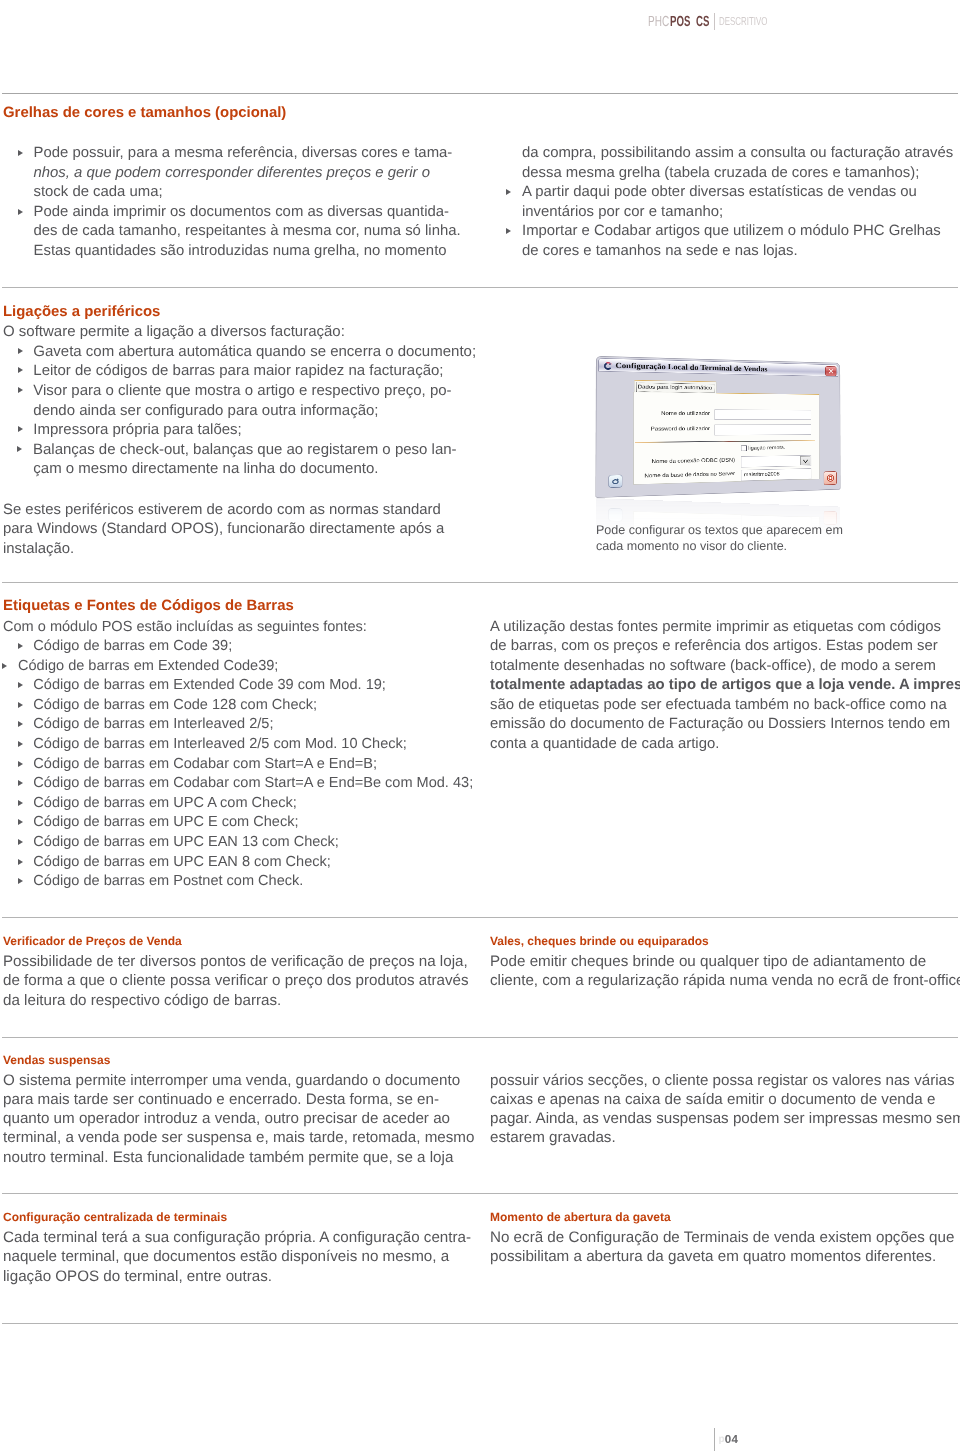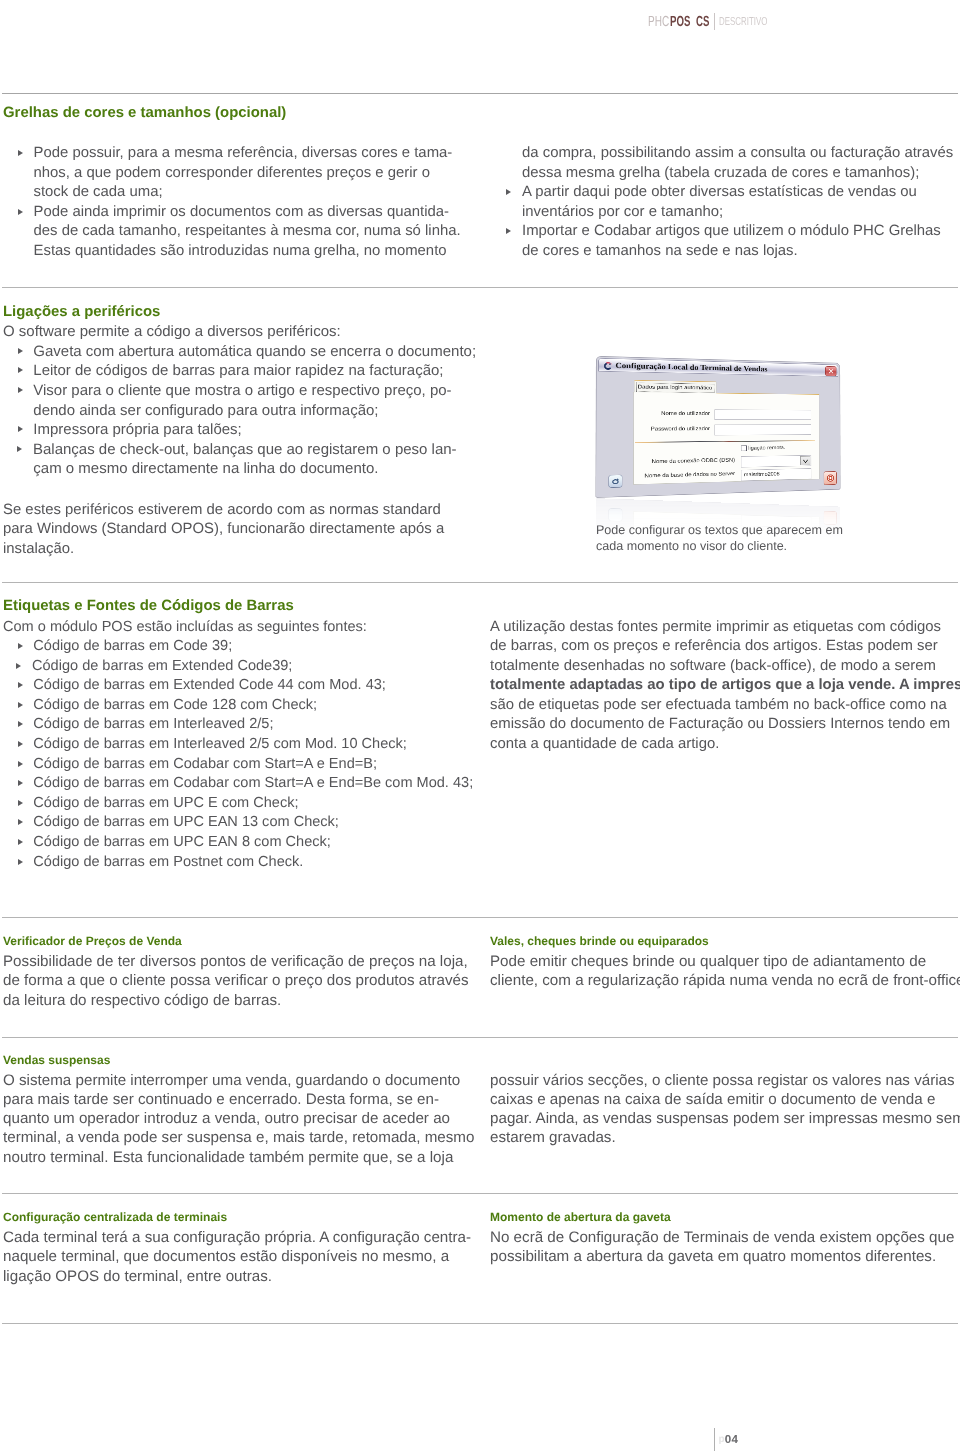--- a/index.html
+++ b/index.html
@@ -19,21 +19,21 @@
   .brand .divider{left:65.9px;top:-2.5px;width:1px;height:17px;background:#cbc5c5;}
   .b4{left:71.1px;top:0.2px;font-size:11.6px;color:#d2cccc;transform:scaleX(.683);}
 
   
   .rule{position:absolute;left:2px;width:956px;height:1.2px;background:#a6a6a6;}
   .rule.light{background:#b4b4b4;}
 
   
   .tb{position:absolute;white-space:nowrap;}
   .ln{position:relative;white-space:nowrap;}
-  h2{margin:0;font-weight:bold;color:#4d7c0f;white-space:nowrap;}
+  h2{margin:0;font-weight:bold;color:#c2410c;white-space:nowrap;}
   .big{font-size:14.9px;}
   .big.fs-etq{font-size:14.55px;}
   .big.fs-lig{font-size:15.0px;}
   .big h2{font-size:14.92px;}
   .sm{font-size:15.18px;}
   .sm h2{font-size:12px;}
   .cap{font-size:12.55px;color:#57575a;}
   .bl{position:absolute;left:-15.6px;top:4.9px;width:0;height:0;
       border-left:5.9px solid #5b5b5e;border-top:3.1px solid transparent;border-bottom:3.1px solid transparent;}
 
@@ -113,39 +113,39 @@
   <div class="rule light" style="top:582px"></div>
   <div class="rule light" style="top:917px"></div>
   <div class="rule light" style="top:1037px"></div>
   <div class="rule light" style="top:1193px"></div>
   <div class="rule light" style="top:1323px"></div>
   <div class="tb big" style="left:3px;top:104.4px">
     <h2>Grelhas de cores e tamanhos (opcional)</h2>
   </div>
   <div class="tb big" style="left:33.5px;top:145px">
       <div class="ln" style="height:19.6px;"><i class="bl"></i><span>Pode possuir, para a mesma referência, diversas cores e tama-</span></div>
-      <div class="ln" style="height:19.6px;"><span>nhos, a que podem corresponder diferentes preços e gerir o</span></div>
+      <div class="ln" style="height:19.6px;font-style:italic;"><span>nhos, a que podem corresponder diferentes preços e gerir o</span></div>
       <div class="ln" style="height:19.6px;"><span>stock de cada uma;</span></div>
       <div class="ln" style="height:19.6px;"><i class="bl"></i><span>Pode ainda imprimir os documentos com as diversas quantida-</span></div>
       <div class="ln" style="height:19.6px;"><span>des de cada tamanho, respeitantes à mesma cor, numa só linha.</span></div>
       <div class="ln" style="height:19.6px;"><span>Estas quantidades são introduzidas numa grelha, no momento</span></div>
   </div>
   <div class="tb big" style="left:522px;top:145px">
       <div class="ln" style="height:19.6px;"><span>da compra, possibilitando assim a consulta ou facturação através</span></div>
       <div class="ln" style="height:19.6px;"><span>dessa mesma grelha (tabela cruzada de cores e tamanhos);</span></div>
       <div class="ln" style="height:19.6px;"><i class="bl"></i><span>A partir daqui pode obter diversas estatísticas de vendas ou</span></div>
       <div class="ln" style="height:19.6px;"><span>inventários por cor e tamanho;</span></div>
       <div class="ln" style="height:19.6px;"><i class="bl"></i><span>Importar e Codabar artigos que utilizem o módulo PHC Grelhas</span></div>
       <div class="ln" style="height:19.6px;"><span>de cores e tamanhos na sede e nas lojas.</span></div>
   </div>
   <div class="tb big" style="left:3px;top:302.5px">
     <h2>Ligações a periféricos</h2>
   </div>
   <div class="tb big fs-lig" style="left:3px;top:323.2px">
-      <div class="ln" style="height:19.6px;"><span>O software permite a código a diversos periféricos:</span></div>
+      <div class="ln" style="height:19.6px;"><span>O software permite a ligação a diversos facturação:</span></div>
       <div class="ln" style="height:19.6px;margin-left:30.3px;"><i class="bl"></i><span>Gaveta com abertura automática quando se encerra o documento;</span></div>
       <div class="ln" style="height:19.6px;margin-left:30.3px;"><i class="bl"></i><span>Leitor de códigos de barras para maior rapidez na facturação;</span></div>
       <div class="ln" style="height:19.6px;margin-left:30.3px;"><i class="bl"></i><span>Visor para o cliente que mostra o artigo e respectivo preço, po-</span></div>
       <div class="ln" style="height:19.6px;margin-left:30.3px;"><span>dendo ainda ser configurado para outra informação;</span></div>
       <div class="ln" style="height:19.6px;margin-left:30.3px;"><i class="bl"></i><span>Impressora própria para talões;</span></div>
       <div class="ln" style="height:19.6px;margin-left:30px;"><i class="bl"></i><span>Balanças de check-out, balanças que ao registarem o peso lan-</span></div>
       <div class="ln" style="height:19.6px;margin-left:30.3px;"><span>çam o mesmo directamente na linha do documento.</span></div>
   </div>
   <div class="tb big" style="left:3px;top:501.5px">
       <div class="ln" style="height:19.6px;"><span>Se estes periféricos estiverem de acordo com as normas standard</span></div>
@@ -238,27 +238,28 @@
   <div class="tb cap" style="left:596px;top:522.5px">
       <div class="ln" style="height:16.3px;"><span>Pode configurar os textos que aparecem em</span></div>
       <div class="ln" style="height:16.3px;"><span>cada momento no visor do cliente.</span></div>
   </div>
   <div class="tb big" style="left:3px;top:596.5px">
     <h2>Etiquetas e Fontes de Códigos de Barras</h2>
   </div>
   <div class="tb big fs-etq" style="left:3px;top:618.5px">
       <div class="ln" style="height:19.6px;"><span>Com o módulo POS estão incluídas as seguintes fontes:</span></div>
       <div class="ln" style="height:19.6px;margin-left:30.3px;"><i class="bl"></i><span>Código de barras em Code 39;</span></div>
-      <div class="ln" style="height:19.6px;margin-left:29px;"><i class="bl"></i><span>Código de barras em Extended Code39;</span></div>
-      <div class="ln" style="height:19.6px;margin-left:30.3px;"><i class="bl"></i><span>Código de barras em Extended Code 44 com Mod. 43;</span></div>
+      <div class="ln" style="height:19.6px;margin-left:15px;"><i class="bl"></i><span>Código de barras em Extended Code39;</span></div>
+      <div class="ln" style="height:19.6px;margin-left:30.3px;"><i class="bl"></i><span>Código de barras em Extended Code 39 com Mod. 19;</span></div>
       <div class="ln" style="height:19.6px;margin-left:30.3px;"><i class="bl"></i><span>Código de barras em Code 128 com Check;</span></div>
       <div class="ln" style="height:19.6px;margin-left:30.3px;"><i class="bl"></i><span>Código de barras em Interleaved 2/5;</span></div>
       <div class="ln" style="height:19.6px;margin-left:30.3px;"><i class="bl"></i><span>Código de barras em Interleaved 2/5 com Mod. 10 Check;</span></div>
       <div class="ln" style="height:19.6px;margin-left:30.3px;"><i class="bl"></i><span>Código de barras em Codabar com Start=A e End=B;</span></div>
       <div class="ln" style="height:19.6px;margin-left:30.3px;"><i class="bl"></i><span>Código de barras em Codabar com Start=A e End=Be com Mod. 43;</span></div>
+      <div class="ln" style="height:19.6px;margin-left:30.3px;"><i class="bl"></i><span>Código de barras em UPC A com Check;</span></div>
       <div class="ln" style="height:19.6px;margin-left:30.3px;"><i class="bl"></i><span>Código de barras em UPC E com Check;</span></div>
       <div class="ln" style="height:19.6px;margin-left:30.3px;"><i class="bl"></i><span>Código de barras em UPC EAN 13 com Check;</span></div>
       <div class="ln" style="height:19.6px;margin-left:30.3px;"><i class="bl"></i><span>Código de barras em UPC EAN 8 com Check;</span></div>
       <div class="ln" style="height:19.6px;margin-left:30.3px;"><i class="bl"></i><span>Código de barras em Postnet com Check.</span></div>
   </div>
   <div class="tb big" style="left:490px;top:618.5px">
       <div class="ln" style="height:19.6px;"><span>A utilização destas fontes permite imprimir as etiquetas com códigos</span></div>
       <div class="ln" style="height:19.6px;"><span>de barras, com os preços e referência dos artigos. Estas podem ser</span></div>
       <div class="ln" style="height:19.6px;"><span>totalmente desenhadas no software (back-office), de modo a serem</span></div>
       <div class="ln" style="height:19.6px;font-weight:bold;"><span>totalmente adaptadas ao tipo de artigos que a loja vende. A impres-</span></div>

